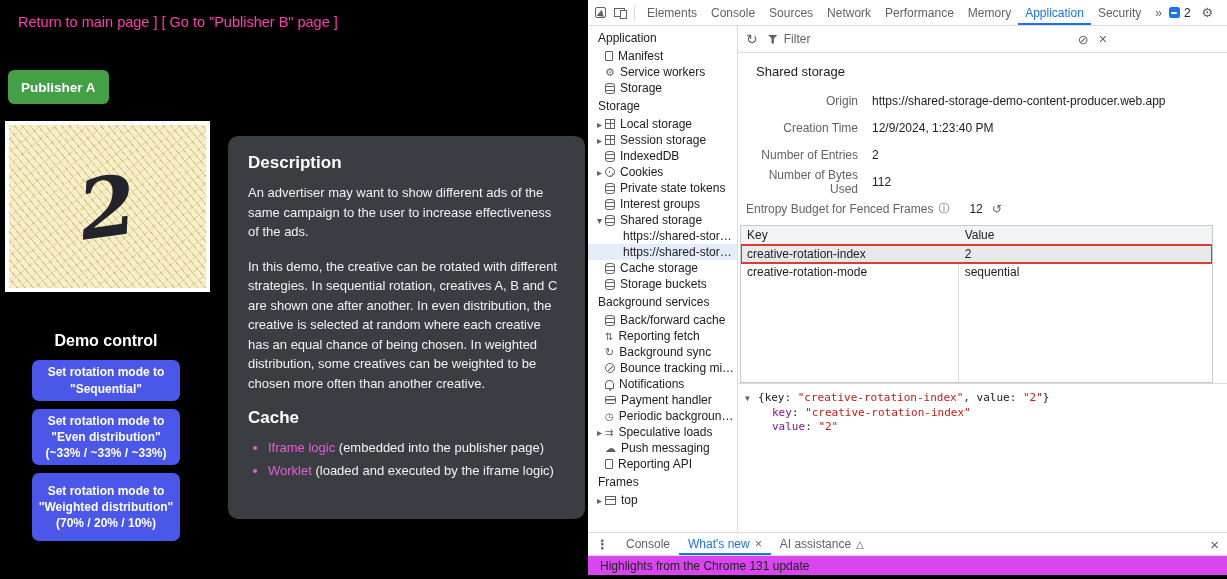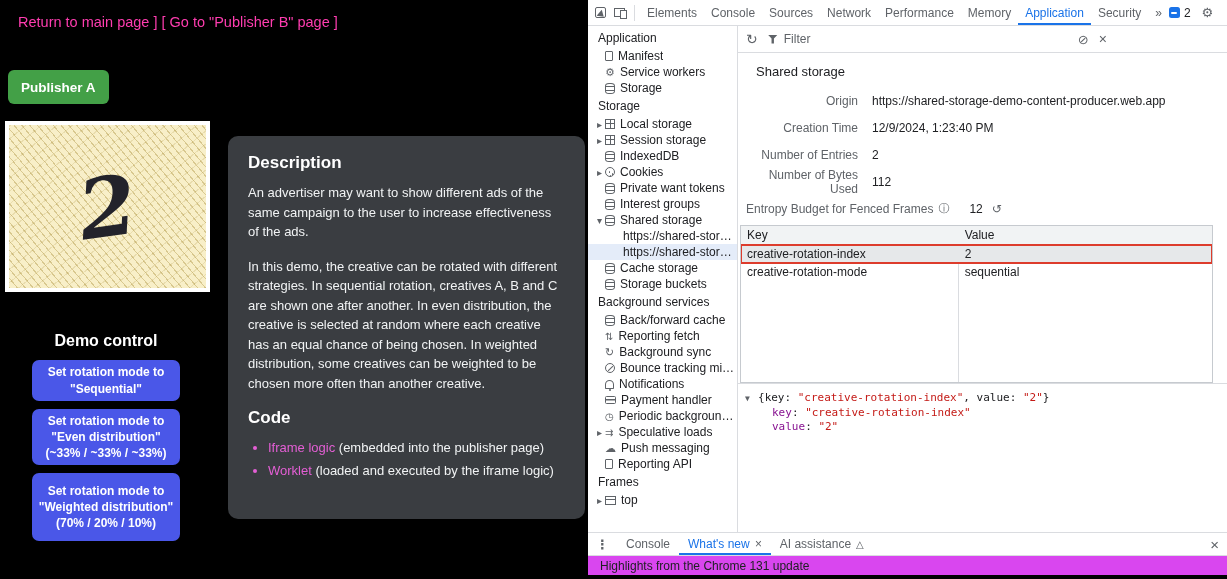--- a/index.html
+++ b/index.html
@@ -177,21 +177,21 @@
     <button class="btn btn-weighted">
       <span>Set rotation mode to</span>
       <span>"Weighted distribution"</span>
       <span>(70% / 20% / 10%)</span>
     </button>
 
     <aside class="desc-panel">
       <h2>Description</h2>
       <p>An advertiser may want to show different ads of the same campaign to the user to increase effectiveness of the ads.</p>
       <p>In this demo, the creative can be rotated with different strategies. In sequential rotation, creatives A, B and C are shown one after another. In even distribution, the creative is selected at random where each creative has an equal chance of being chosen. In weighted distribution, some creatives can be weighted to be chosen more often than another creative.</p>
-      <h2>Code</h2>
+      <h2>Cache</h2>
       <ul class="code-list">
         <li><a class="code-link">Iframe logic</a><span> (embedded into the publisher page)</span></li>
         <li><a class="code-link">Worklet</a><span> (loaded and executed by the iframe logic)</span></li>
       </ul>
     </aside>
   </section>
 
   <section class="devtools">
 
     <div class="dt-tabbar">
@@ -255,21 +255,21 @@
             <span class="tlabel">IndexedDB</span>
           </div>
         <div class="trow">
             <i class="tarrow arrow-r"></i>
             <i class="tic ic-cookie"></i>
             <span class="tlabel">Cookies</span>
           </div>
         <div class="trow">
             <i class="tarrow"></i>
             <i class="tic ic-db"></i>
-            <span class="tlabel">Private want tokens</span>
+            <span class="tlabel">Private state tokens</span>
           </div>
         <div class="trow">
             <i class="tarrow"></i>
             <i class="tic ic-db"></i>
             <span class="tlabel">Interest groups</span>
           </div>
         <div class="trow">
             <i class="tarrow arrow-d"></i>
             <i class="tic ic-db"></i>
             <span class="tlabel">Shared storage</span>

